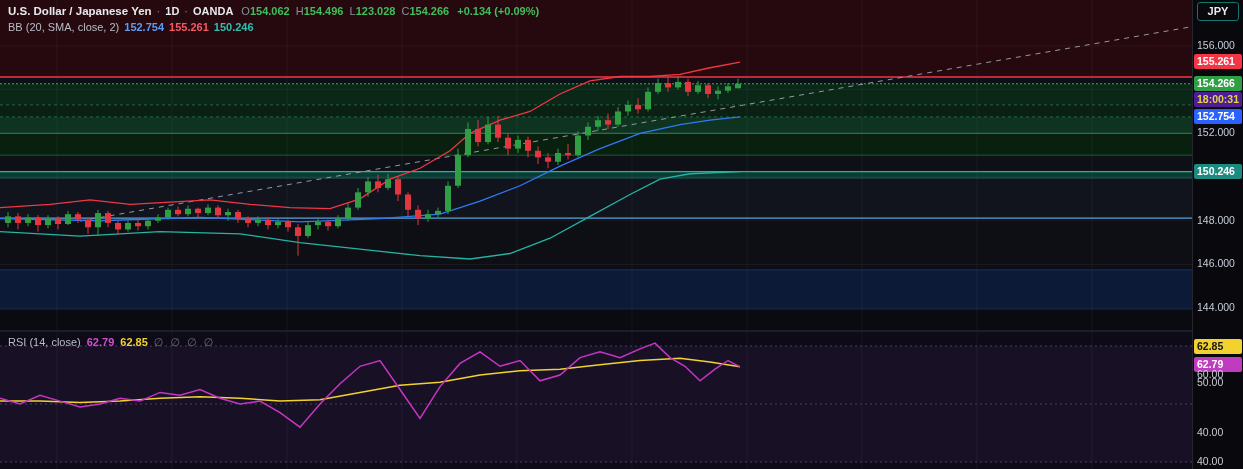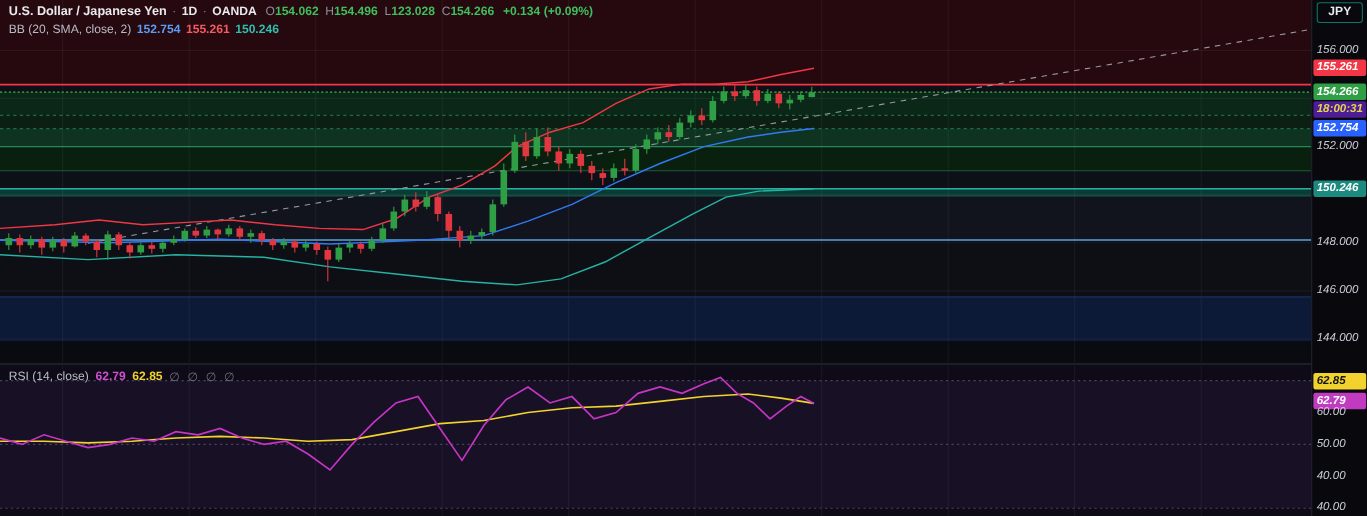--- a/index.html
+++ b/index.html
@@ -25,21 +25,21 @@
   .rsi-legend{top:334px;display:flex;gap:6px;align-items:center;height:16px;}
   .rsi-v1{color:#d24fd2;font-weight:600;}
   .rsi-v2{color:#f2d22e;font-weight:600;}
   .rsi-hidden{color:#6b6f7a;letter-spacing:2px;}
   .axis{position:absolute;left:1192px;top:0;width:51px;height:469px;background:#08080d;
         border-left:1px solid #23262f;box-sizing:border-box;}
   .axis-symbol{position:absolute;top:2px;left:4px;right:4px;height:17px;line-height:17px;
         text-align:center;border:1px solid #0f766e;border-radius:3px;color:#e8eaed;
         font-size:11px;font-weight:600;cursor:pointer;}
   .axis-label{position:absolute;left:0;width:100%;height:15px;line-height:15px;
-        font-size:10.5px;color:#c8ccd6;padding-left:4px;box-sizing:border-box;font-style:italic;}
+        font-size:10.5px;color:#c8ccd6;padding-left:4px;box-sizing:border-box;}
   .axis-label.badge{border-radius:2px;left:1px;width:48px;padding:0 3px;font-weight:700;}
 </style>
 </head>
 <body>
 
 <div class="app">
 
   <div class="chart-area">
     <svg id="main-svg" width="1192" height="330">
         <g>
@@ -302,19 +302,19 @@
         <div class="axis-label badge" style="top: 92px; background: #4c1d95; color: rgb(229, 212, 75);">18:00:31</div>
         <div class="axis-label badge" style="top: 109px; background: rgb(41, 98, 255); color: rgb(255, 255, 255);">152.754</div>
         <div class="axis-label" style="top: 125px;">152.000</div>
         <div class="axis-label badge" style="top: 164px; background: rgb(29, 138, 128); color: rgb(255, 255, 255);">150.246</div>
         <div class="axis-label" style="top: 213px;">148.000</div>
         <div class="axis-label" style="top: 256px;">146.000</div>
         <div class="axis-label" style="top: 300px;">144.000</div>
         <div class="axis-label badge" style="top: 339px; background: rgb(242, 210, 46); color: rgb(20, 20, 20);">62.85</div>
         <div class="axis-label badge" style="top: 357px; background: rgb(193, 59, 193); color: rgb(255, 255, 255);">62.79</div>
         <div class="axis-label" style="top: 367px;">60.00</div>
-        <div class="axis-label" style="top: 396px;">50.00</div>
+        <div class="axis-label" style="top: 375px;">50.00</div>
         <div class="axis-label" style="top: 425px;">40.00</div>
         <div class="axis-label" style="top: 454px;">40.00</div>
       </div>
   </div>
 
 </div>
 
 </body></html>

